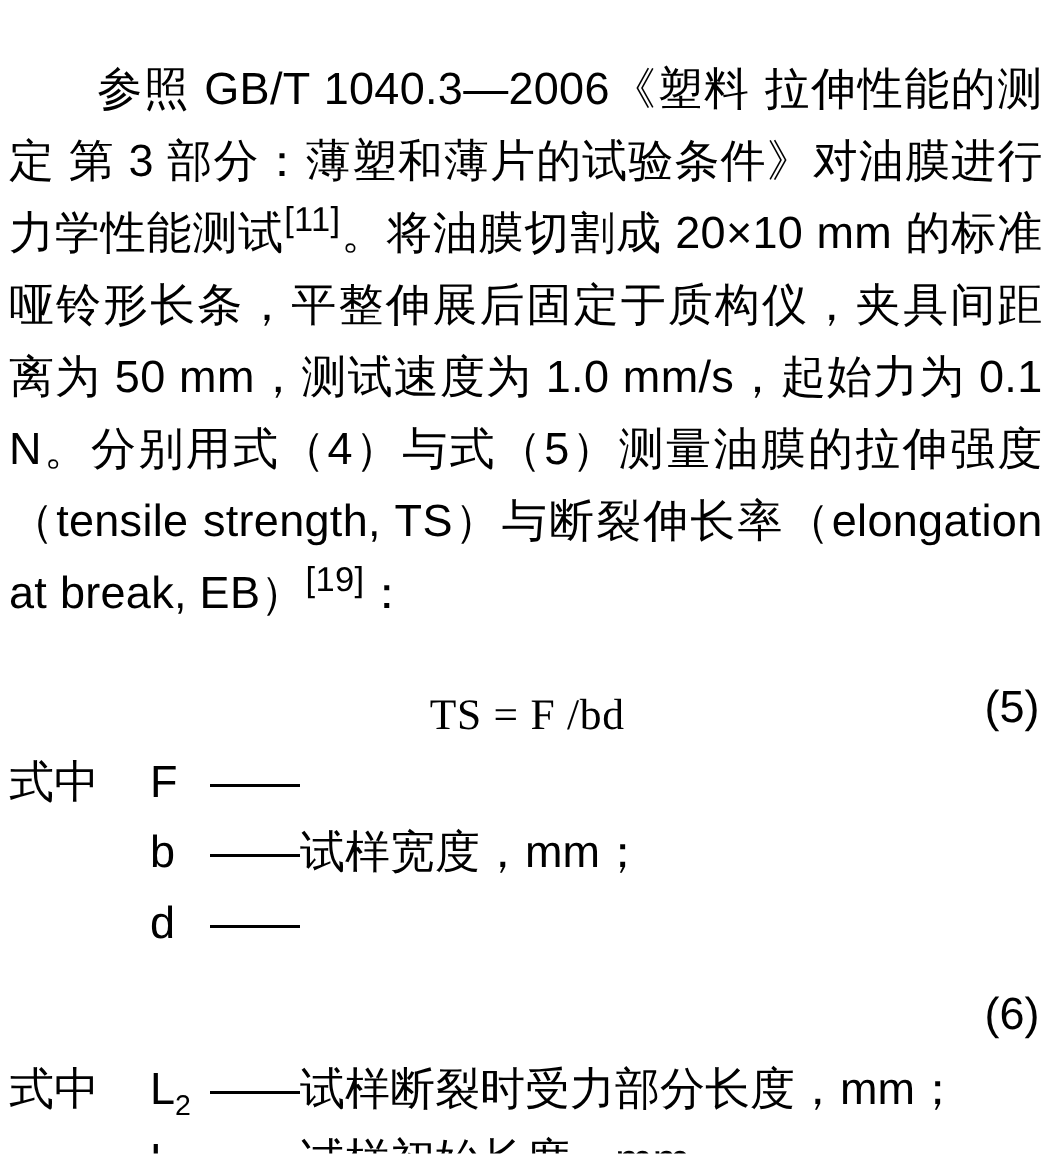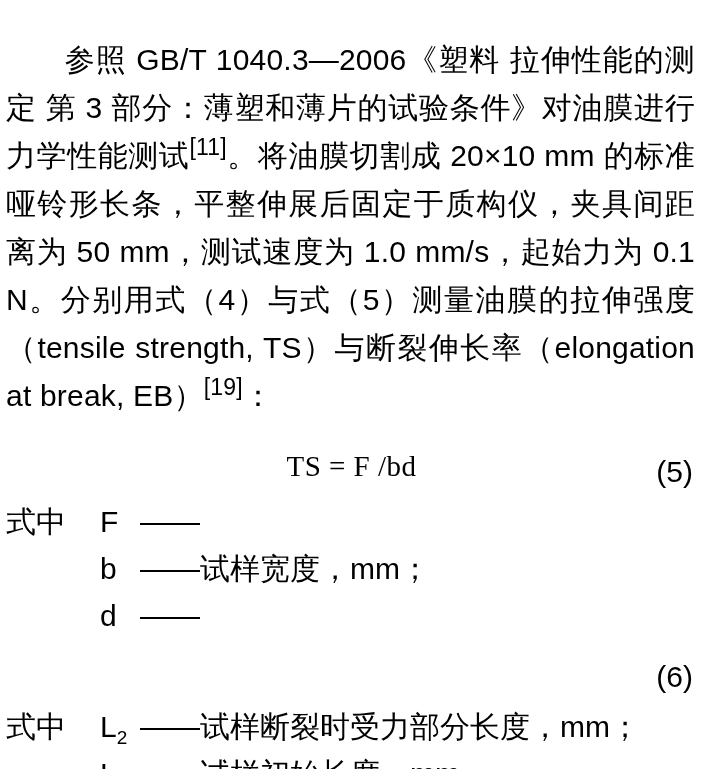--- a/index.html
+++ b/index.html
@@ -34,21 +34,21 @@
     width: 58px;
   }
   sup {
     font-size: 23px;
     vertical-align: super;
     line-height: 0;
   }
   .formula-row {
     position: relative;
     display: flex;
-    align-items: flex-start;
+    align-items: flex-end;
     justify-content: center;
     margin: 10px 0 4px 0;
     min-height: 44px;
   }
   .formula {
     font-family: "Liberation Serif", serif;
     font-size: 29px;
     letter-spacing: 0.5px;
     white-space: nowrap;
   }

